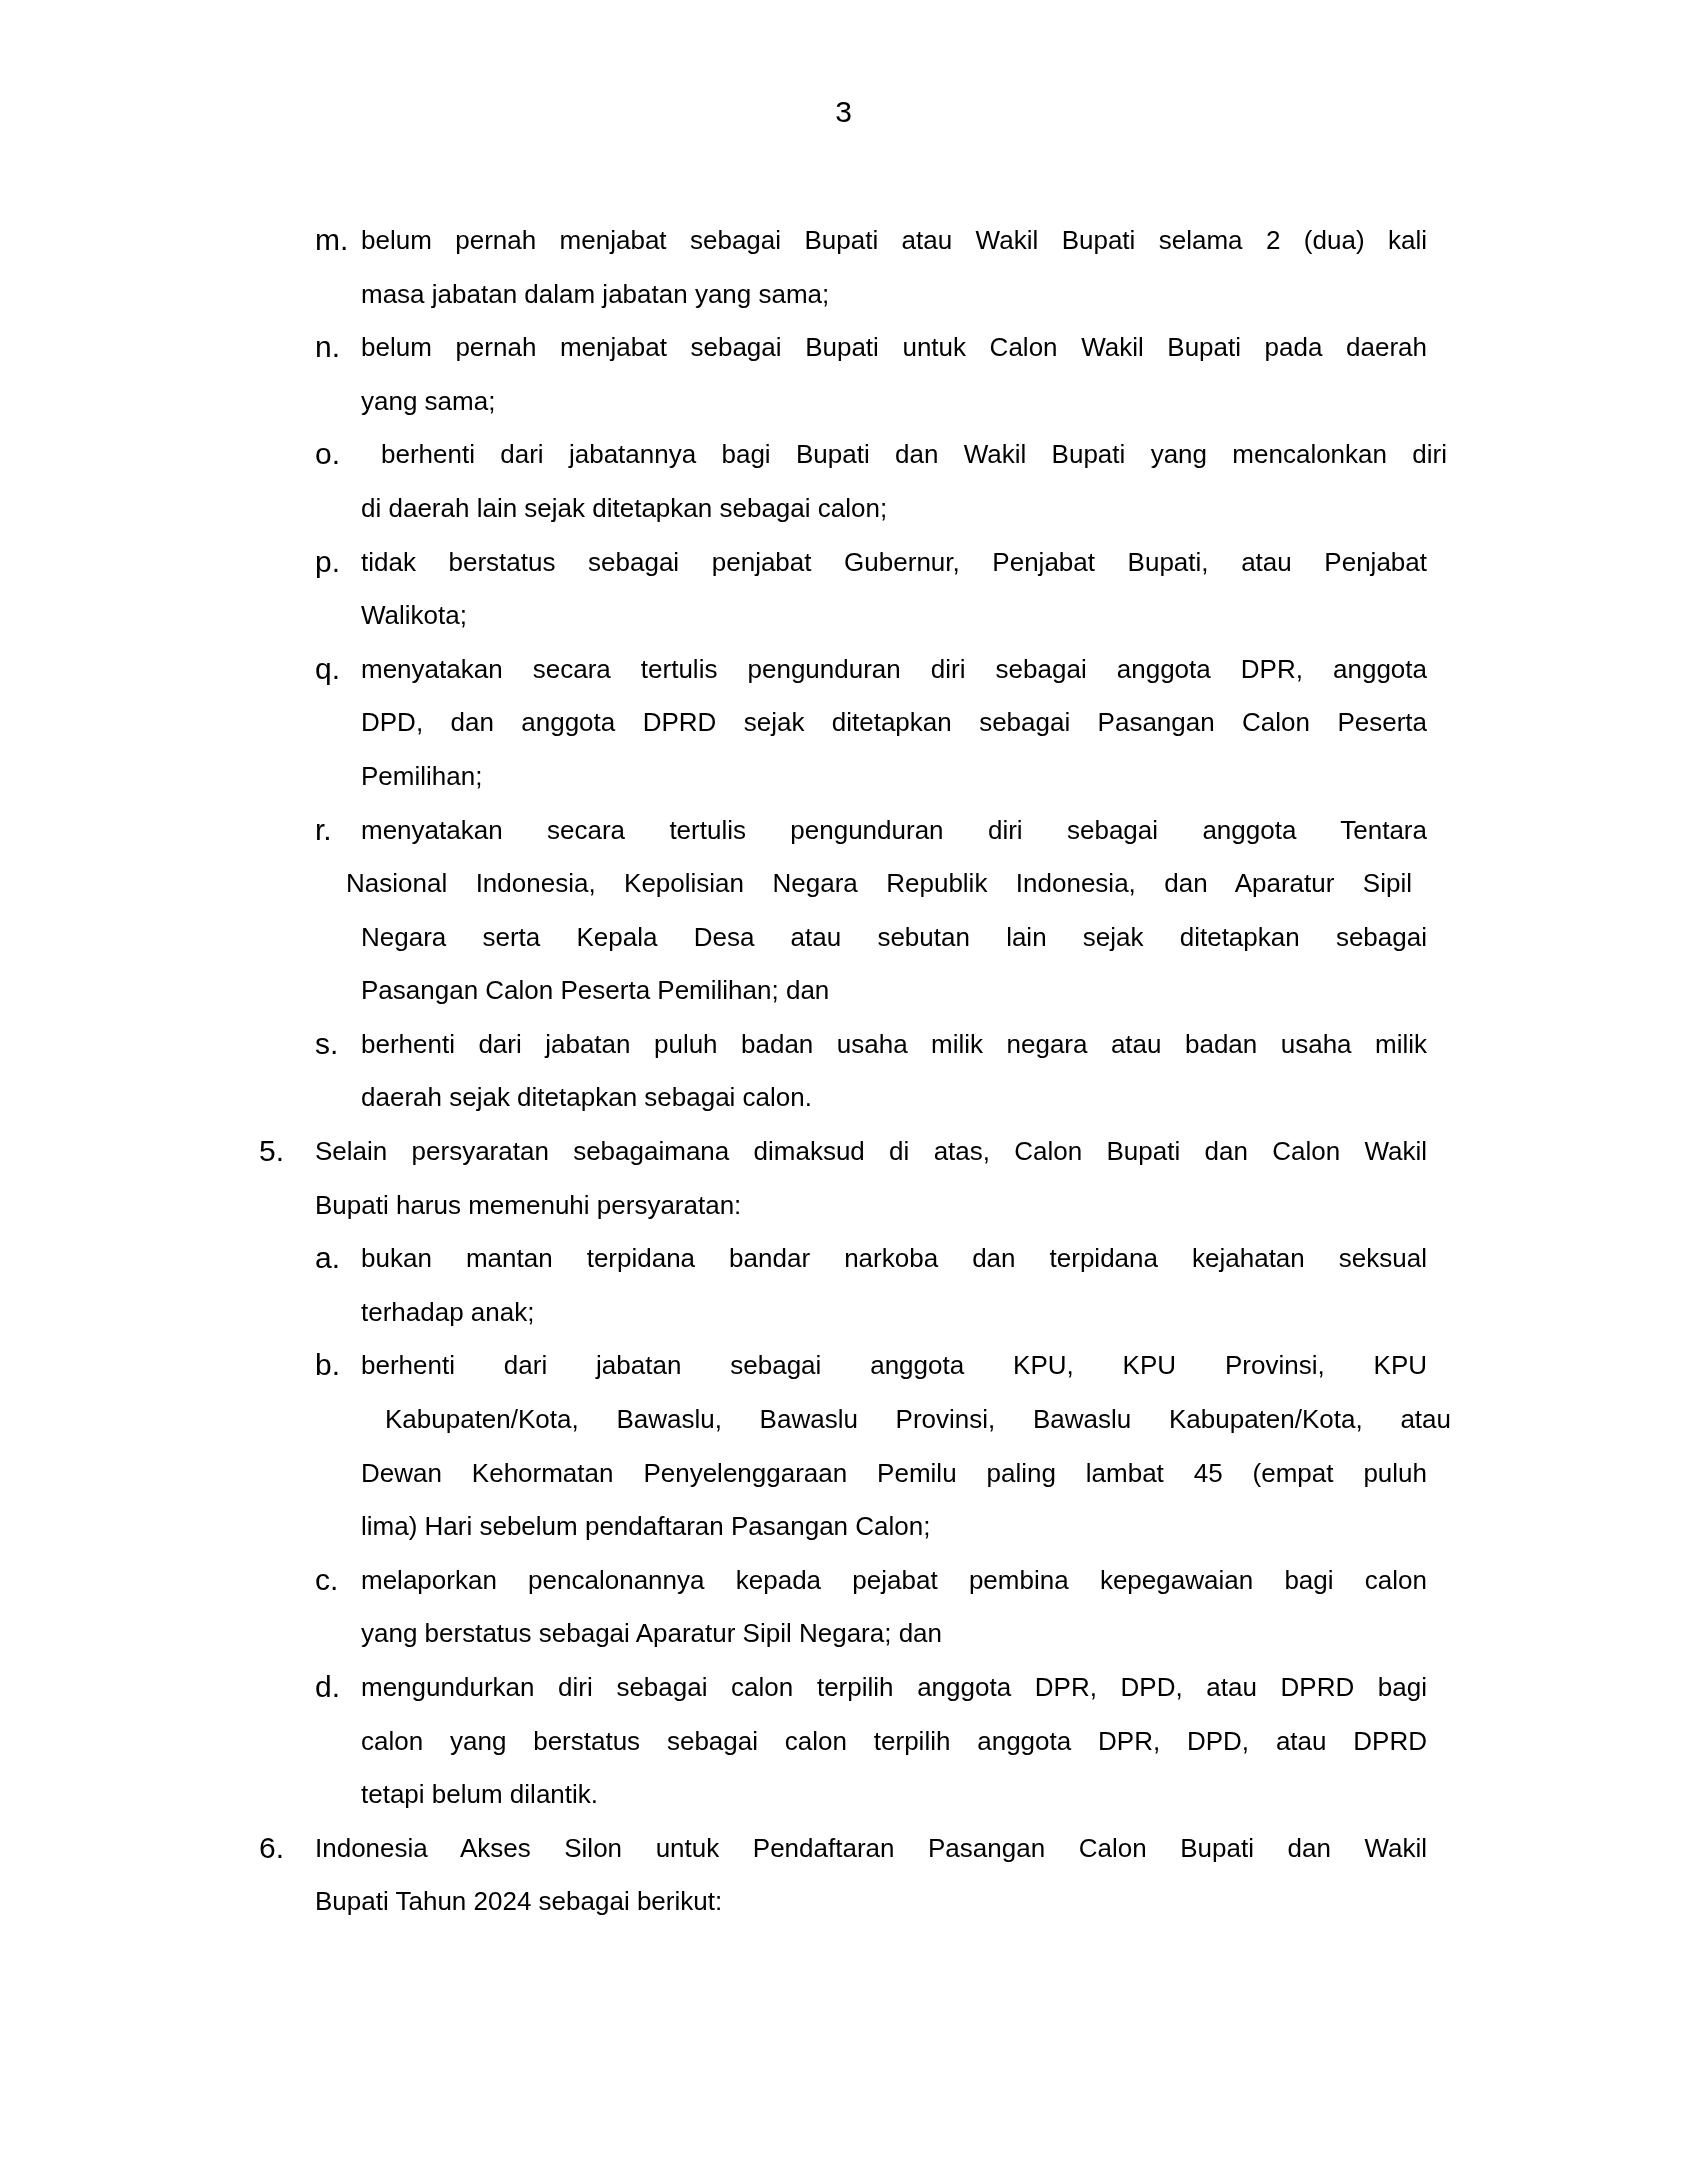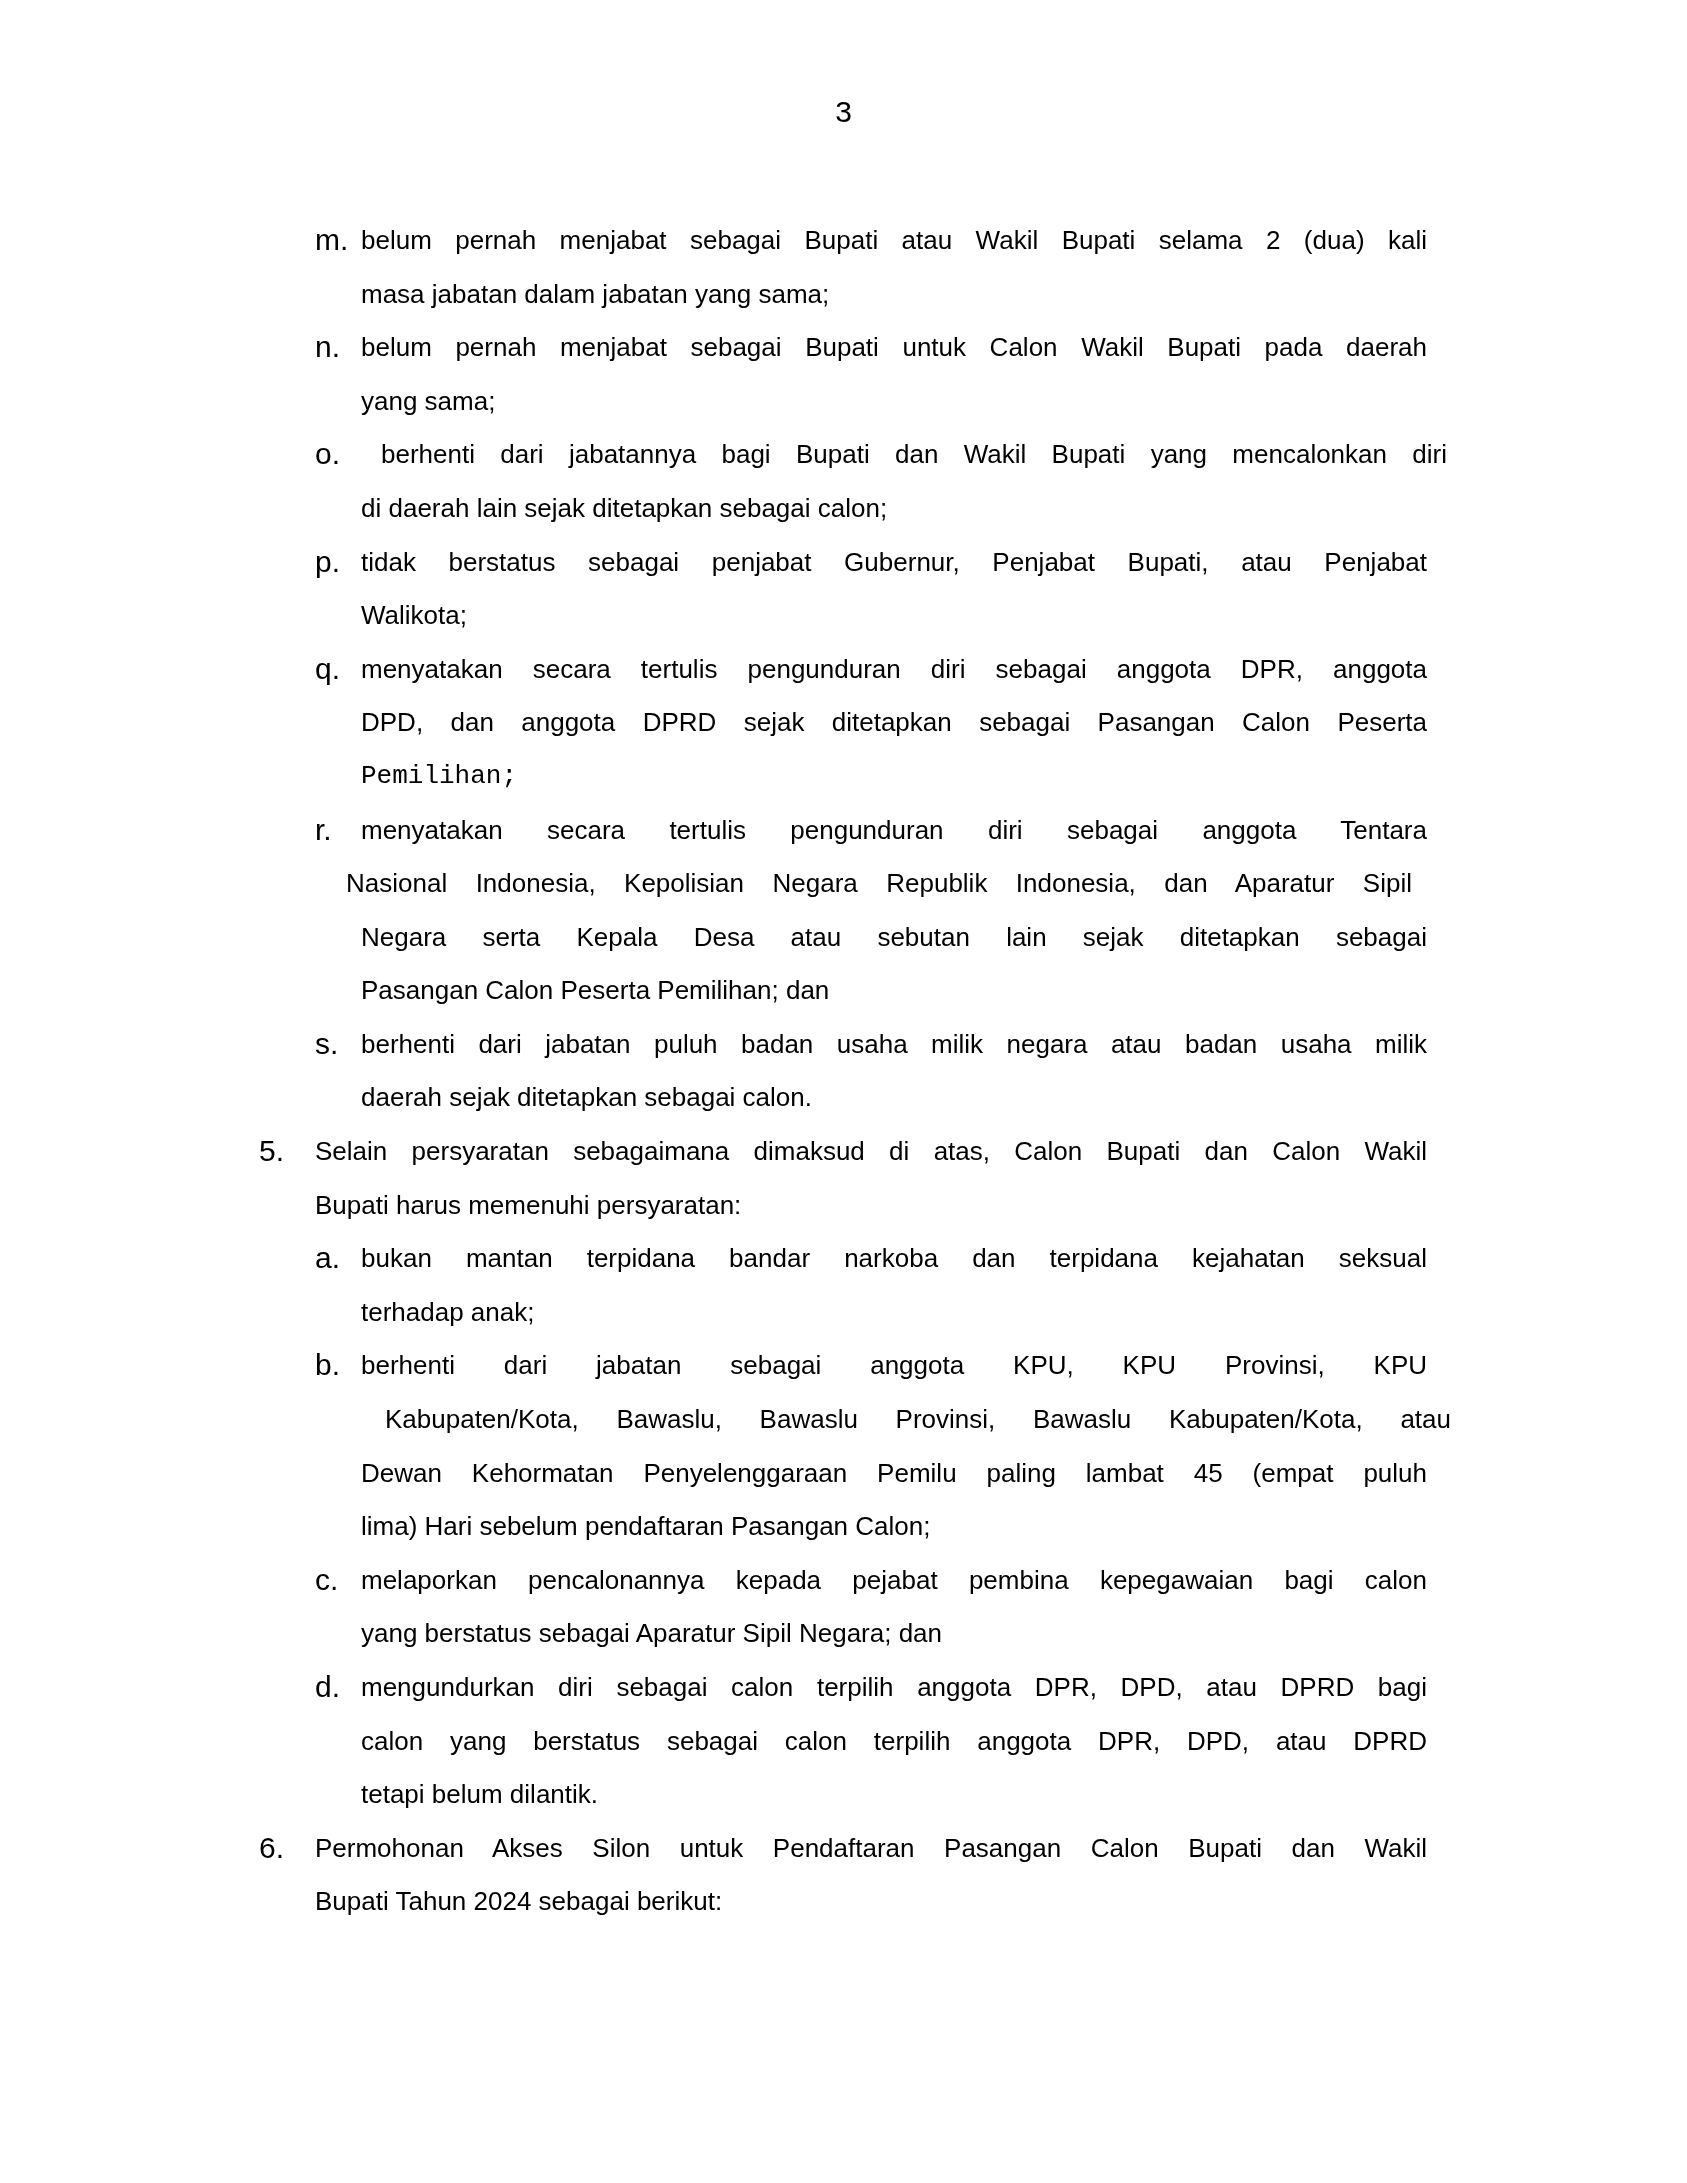--- a/index.html
+++ b/index.html
@@ -35,21 +35,21 @@
       </div>
       <div>
         <div class="marker" style="left: 315px; top: 535px;">p.</div>
         <div class="line j" style="left: 361px; width: 1066px; top: 535px;">tidak berstatus sebagai penjabat Gubernur, Penjabat Bupati, atau Penjabat</div>
         <div class="line" style="left: 361px; width: 1066px; top: 588px;">Walikota;</div>
       </div>
       <div>
         <div class="marker" style="left: 315px; top: 642px;">q.</div>
         <div class="line j" style="left: 361px; width: 1066px; top: 642px;">menyatakan secara tertulis pengunduran diri sebagai anggota DPR, anggota</div>
         <div class="line j" style="left: 361px; width: 1066px; top: 695px;">DPD, dan anggota DPRD sejak ditetapkan sebagai Pasangan Calon Peserta</div>
-        <div class="line" style="left: 361px; width: 1066px; top: 749px; font-family: Liberation Mono, monospace;">Pemilihan;</div>
+        <div class="line" style="left: 361px; width: 1066px; top: 749px;">Pemilihan;</div>
       </div>
       <div>
         <div class="marker" style="left: 315px; top: 803px;">r.</div>
         <div class="line j" style="left: 361px; width: 1066px; top: 803px;">menyatakan secara tertulis pengunduran diri sebagai anggota Tentara</div>
         <div class="line j" style="left: 346px; width: 1066px; top: 856px;">Nasional Indonesia, Kepolisian Negara Republik Indonesia, dan Aparatur Sipil</div>
         <div class="line j" style="left: 361px; width: 1066px; top: 910px;">Negara serta Kepala Desa atau sebutan lain sejak ditetapkan sebagai</div>
         <div class="line" style="left: 361px; width: 1066px; top: 963px;">Pasangan Calon Peserta Pemilihan; dan</div>
       </div>
       <div>
         <div class="marker" style="left: 315px; top: 1017px;">s.</div>
@@ -79,18 +79,18 @@
         <div class="line" style="left: 361px; width: 1066px; top: 1606px;">yang berstatus sebagai Aparatur Sipil Negara; dan</div>
       </div>
       <div>
         <div class="marker" style="left: 315px; top: 1660px;">d.</div>
         <div class="line j" style="left: 361px; width: 1066px; top: 1660px;">mengundurkan diri sebagai calon terpilih anggota DPR, DPD, atau DPRD bagi</div>
         <div class="line j" style="left: 361px; width: 1066px; top: 1714px;">calon yang berstatus sebagai calon terpilih anggota DPR, DPD, atau DPRD</div>
         <div class="line" style="left: 361px; width: 1066px; top: 1767px;">tetapi belum dilantik.</div>
       </div>
       <div>
         <div class="marker" style="left: 259px; top: 1821px;">6.</div>
-        <div class="line j" style="left: 315px; width: 1112px; top: 1821px;">Permohonan Akses Silon untuk Pendaftaran Pasangan Calon Bupati dan Wakil</div>
+        <div class="line j" style="left: 315px; width: 1112px; top: 1821px;">Indonesia Akses Silon untuk Pendaftaran Pasangan Calon Bupati dan Wakil</div>
         <div class="line" style="left: 315px; width: 1112px; top: 1874px;">Bupati Tahun 2024 sebagai berikut:</div>
       </div>
     </div>
 </div>
 
 
 </body></html>

